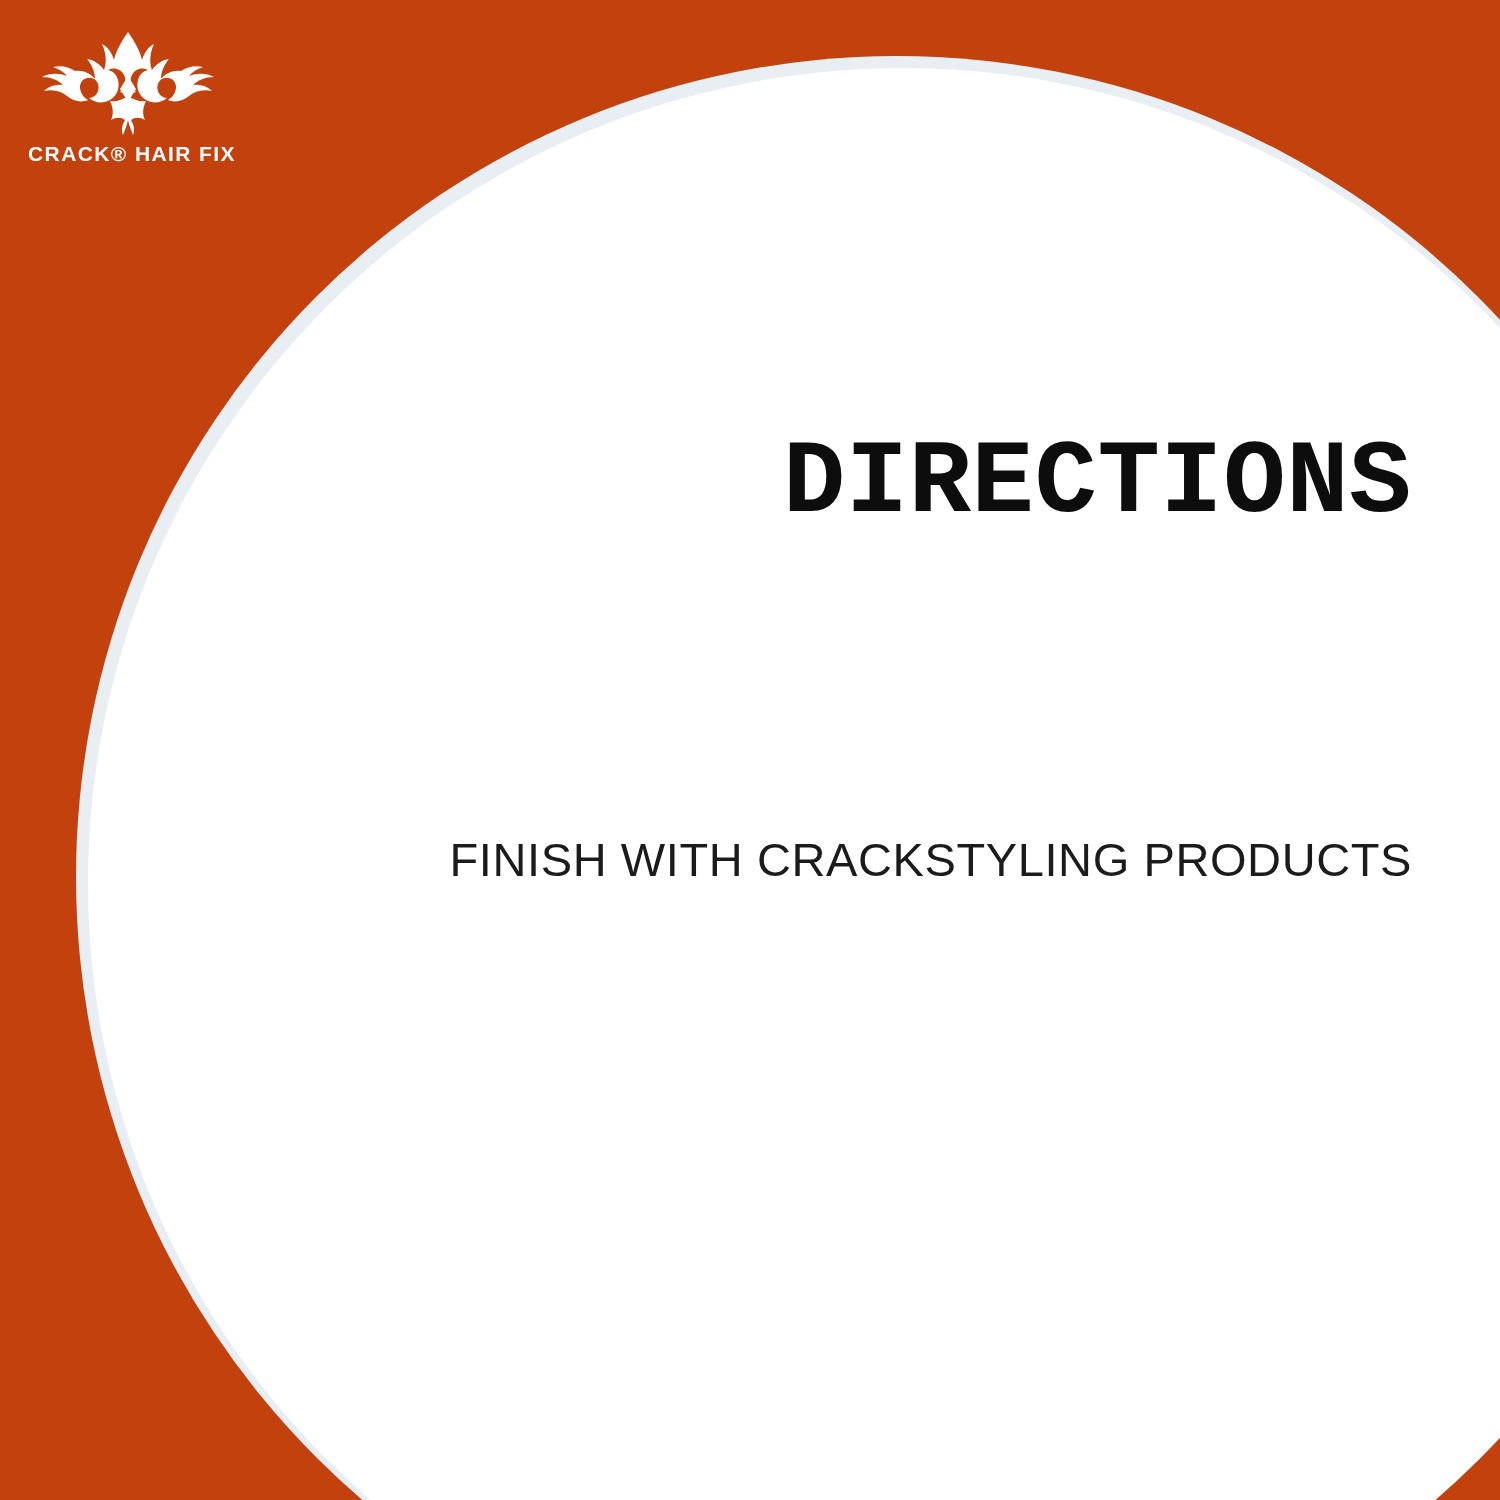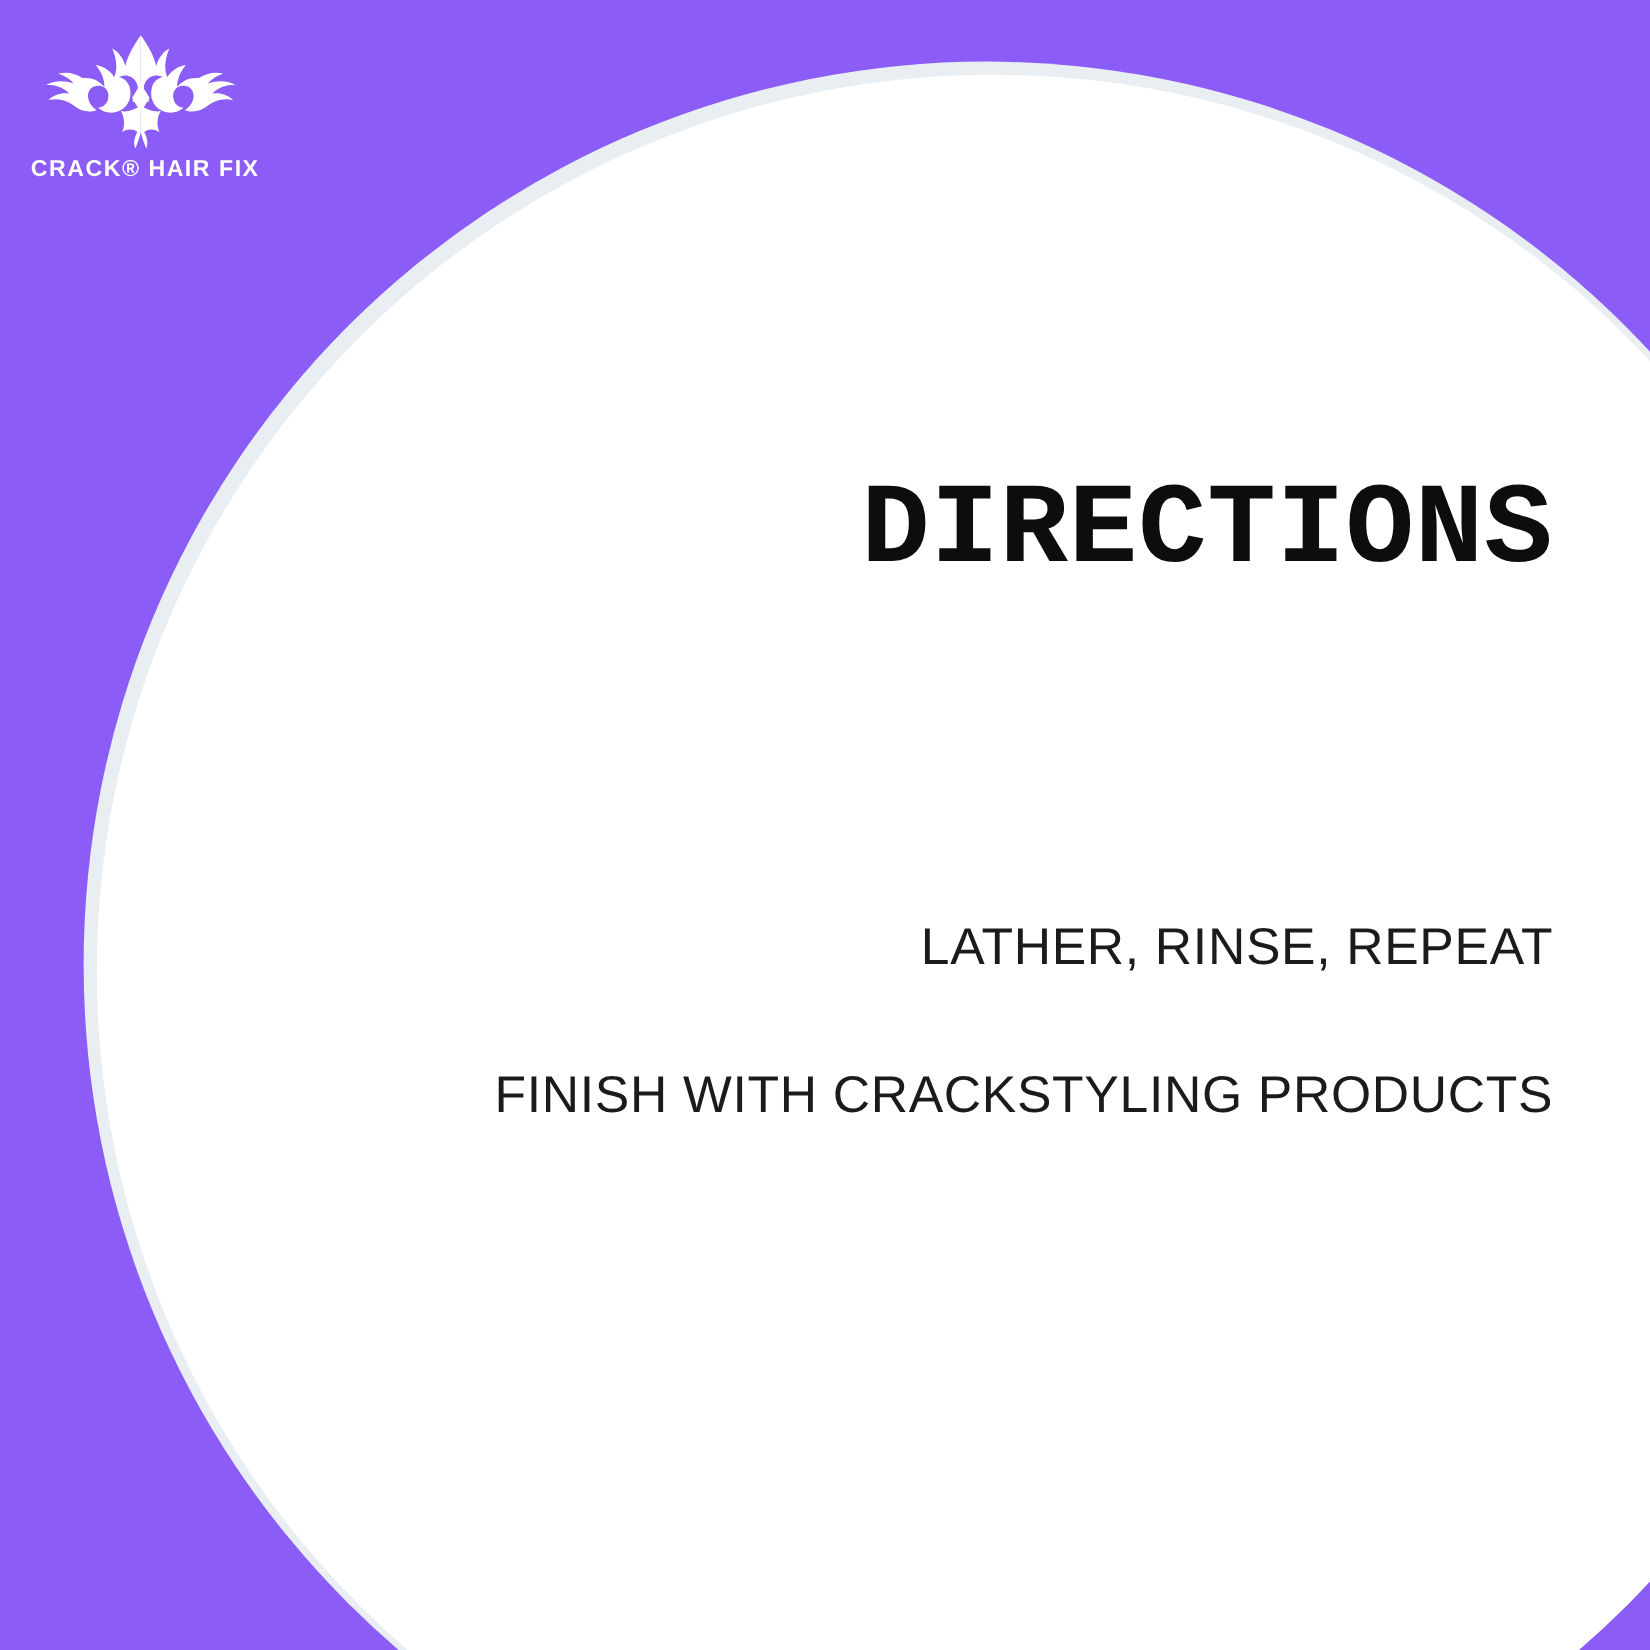--- a/index.html
+++ b/index.html
@@ -12,21 +12,21 @@
 
   body {
     font-family: "Liberation Sans", sans-serif;
     background: #ffffff;
   }
 
   #poster {
     position: relative;
     width: 1500px;
     height: 1500px;
-    background: #8b5cf6;
+    background: #c2410c;
     overflow: hidden;
   }
 
   
   #circle-shadow {
     position: absolute;
     left: 76px;
     top: 56px;
     width: 1642px;
     height: 1642px;
@@ -151,18 +151,17 @@
                  C 103 104, 101 99, 100 94 Z"></path>
       </g>
     </svg>
     <span id="logo-wordmark">CRACK® HAIR FIX</span>
   </div>
 
   <div id="content">
     <h1 id="page-title">DIRECTIONS</h1>
 
     <ul id="directions-list">
-      <li class="direction-line">LATHER, RINSE, REPEAT</li>
       <li class="direction-line">FINISH WITH CRACKSTYLING PRODUCTS</li>
     </ul>
   </div>
 
 </div>
 
 </body></html>

